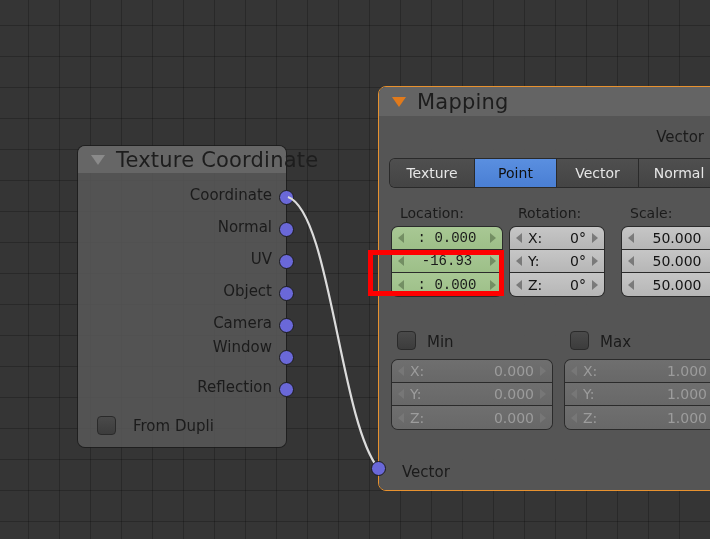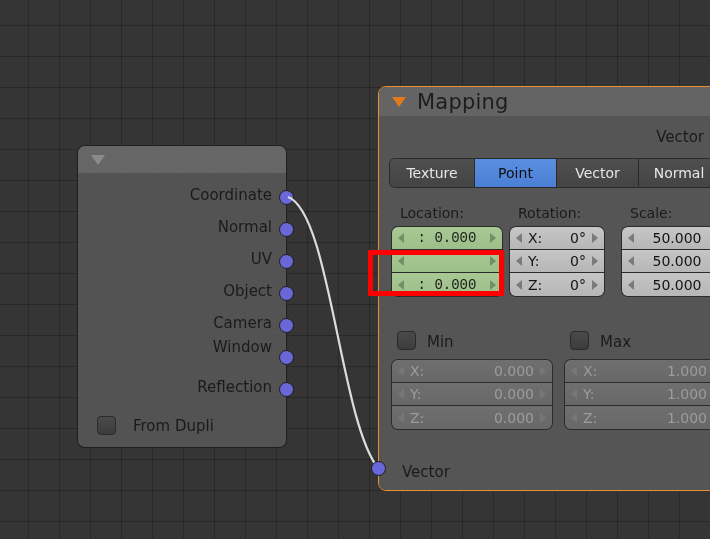--- a/index.html
+++ b/index.html
@@ -250,20 +250,21 @@
 
   <svg id="link-layer" width="710" height="539">
     <path d="M 288 197 C 330 212, 340 420, 378 468" stroke="#dcdcdc" stroke-width="2.2" fill="none"></path>
   </svg>
 
   <div class="node" id="node-texcoord">
     <div class="node-body"></div>
 
     <div class="node-header">
       <div class="tri"></div>
+      <div class="node-title">Texture Coordinate</div>
     </div>
 
     <div class="out-row" style="top:40px">Coordinate</div>
     <div class="out-row" style="top:72px">Normal</div>
     <div class="out-row" style="top:104px">UV</div>
     <div class="out-row" style="top:136px">Object</div>
     <div class="out-row" style="top:168px">Camera</div>
     <div class="out-row" style="top:192px">Window</div>
     <div class="out-row" style="top:232px">Reflection</div>
 
@@ -302,20 +303,21 @@
   <div class="col-head" style="left:630px; top:205px">Scale:</div>
 
   <div class="field-stack stack-green" style="left:392px; top:227px; width:110px">
     <div class="nfield">
       <span class="arrow-l"></span>
       <span class="val centered">: 0.000</span>
       <span class="arrow-r"></span>
     </div>
     <div class="nfield">
       <span class="arrow-l"></span>
+      <span class="val centered">-16.93</span>
       <span class="arrow-r"></span>
     </div>
     <div class="nfield">
       <span class="arrow-l"></span>
       <span class="val centered">: 0.000</span>
       <span class="arrow-r"></span>
     </div>
   </div>
 
   <div class="field-stack stack-grey" style="left:510px; top:227px; width:94px">

